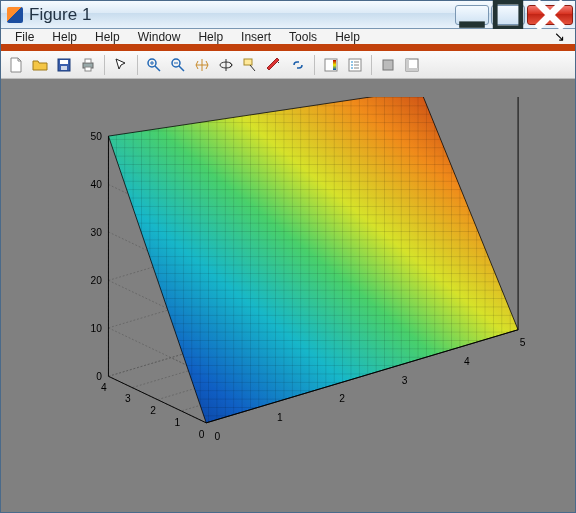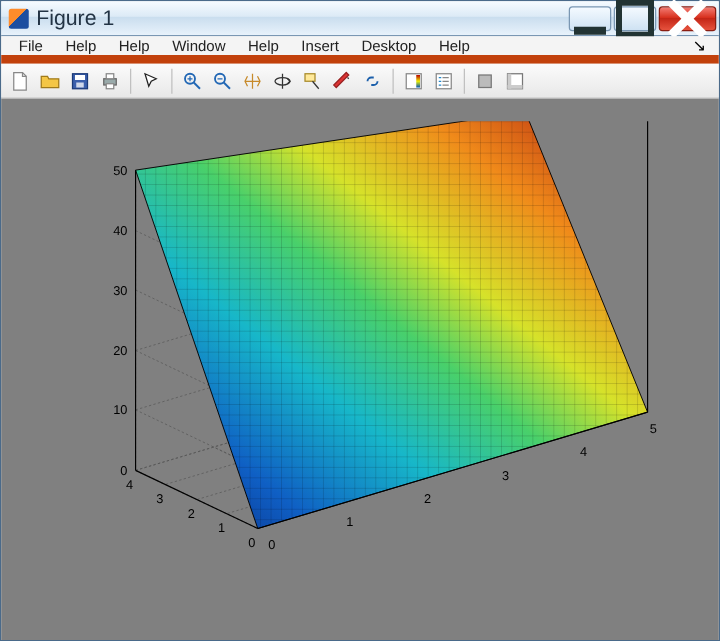--- a/index.html
+++ b/index.html
@@ -142,21 +142,21 @@
     </div>
   </div>
 
   <div class="menubar">
     <div class="menuitem">File</div>
     <div class="menuitem">Help</div>
     <div class="menuitem">Help</div>
     <div class="menuitem">Window</div>
     <div class="menuitem">Help</div>
     <div class="menuitem">Insert</div>
-    <div class="menuitem">Desktop</div>
+    <div class="menuitem">Tools</div>
     <div class="menuitem">Help</div>
     <div class="dock">↘</div>
   </div>
 
   <div class="toolbar">
     <div class="tbtn">
         <svg viewBox="0 0 16 16">
           <path d="M3 1h7l3 3v11H3z" fill="#fff" stroke="#888"></path>
           <path d="M10 1v3h3" fill="none" stroke="#888"></path>
         </svg>

